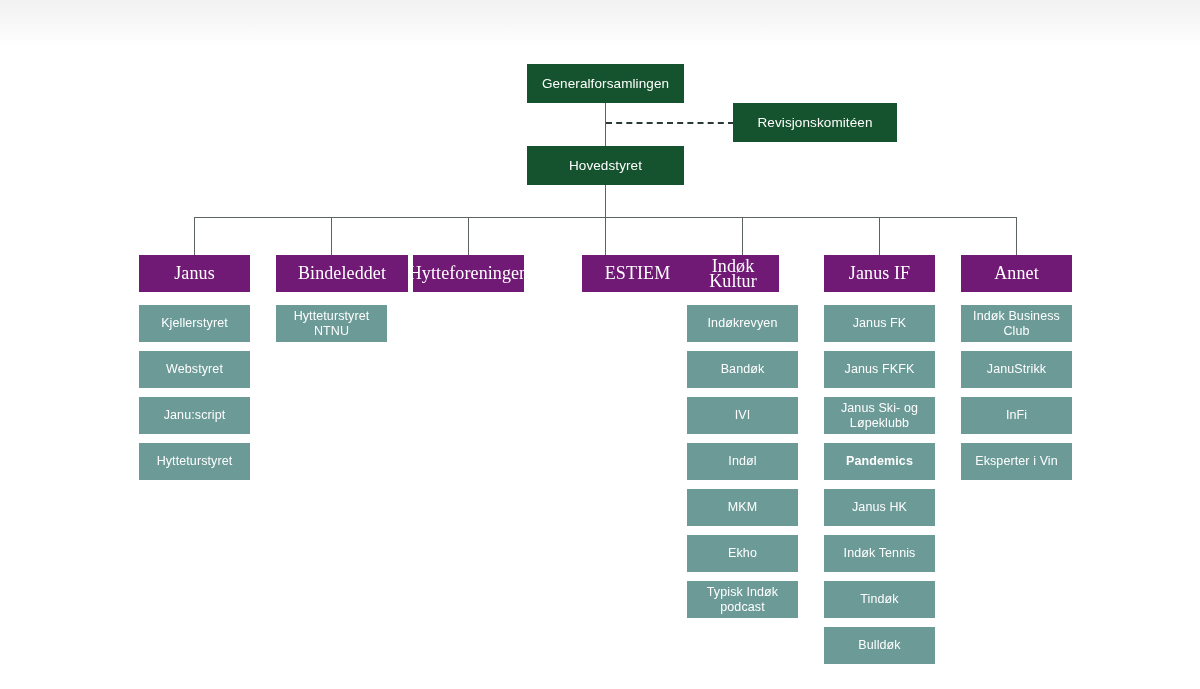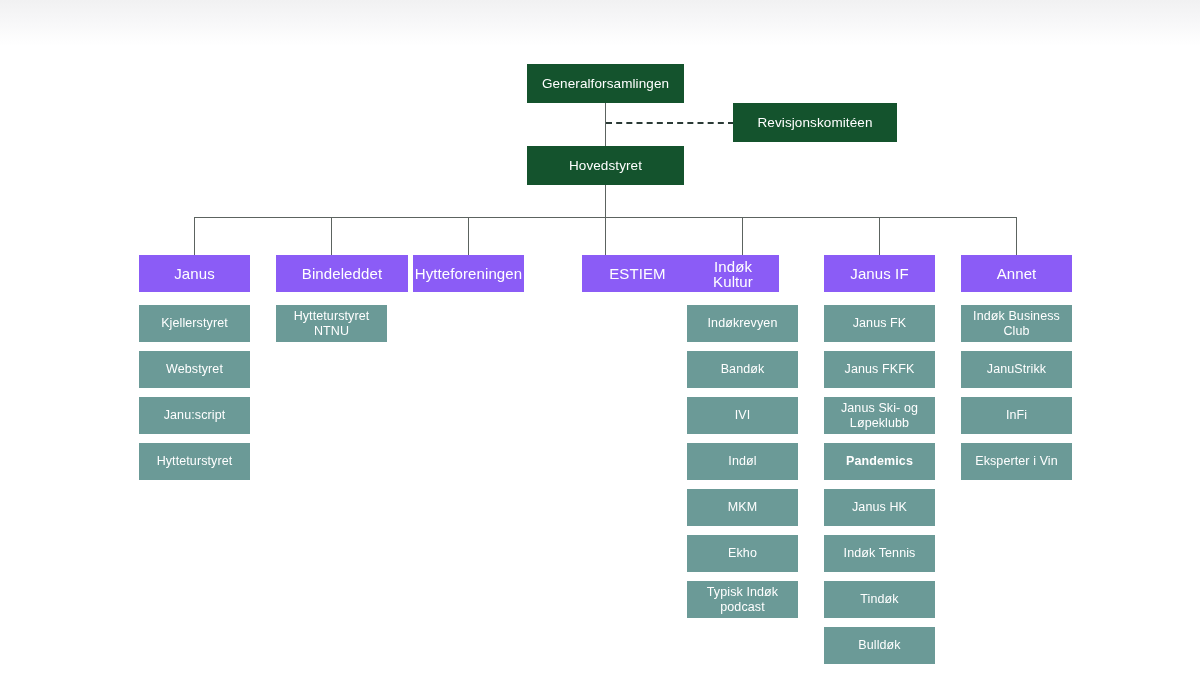--- a/index.html
+++ b/index.html
@@ -64,22 +64,23 @@
     letter-spacing: 0.1px;
     -webkit-font-smoothing: antialiased;
   }
 
   .node-root {
     background: #14532d;
     font-size: 13.5px;
   }
 
   .node-division {
-    background: #8b5cf6;
-    font-size: 15px;
+    background: #701a75;
+    font-size: 18px;
+    font-family: Liberation Serif, serif;
   }
 
   .node-leaf {
     background: #6b9a97;
     font-size: 12.5px;
     line-height: 15px;
   }
 
   .node-label {
     display: block;

